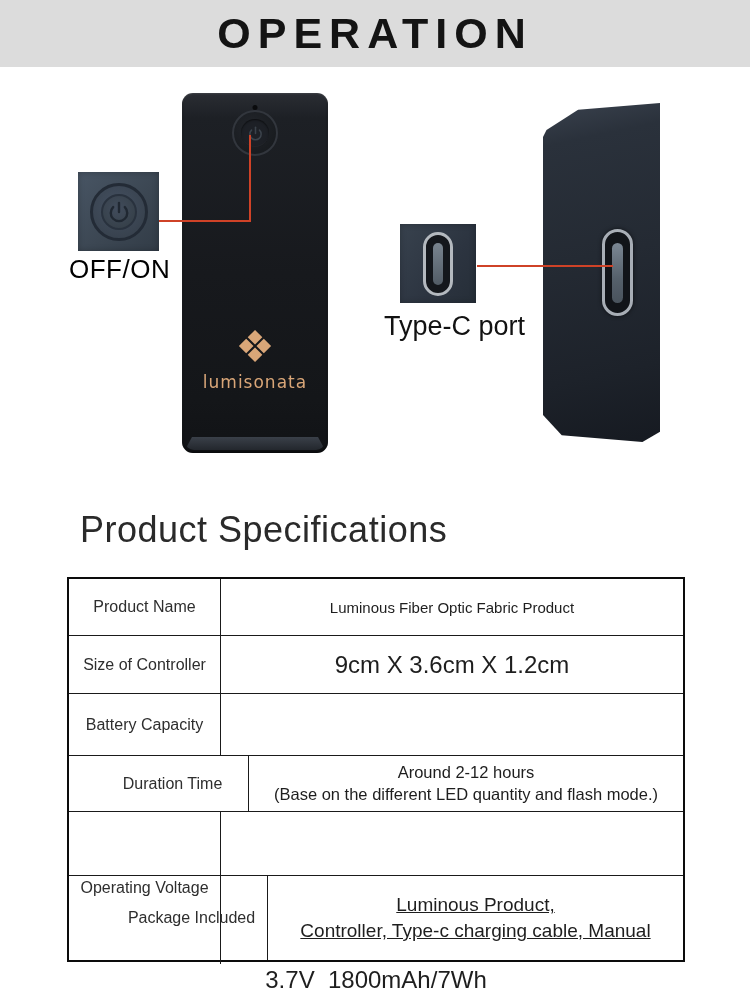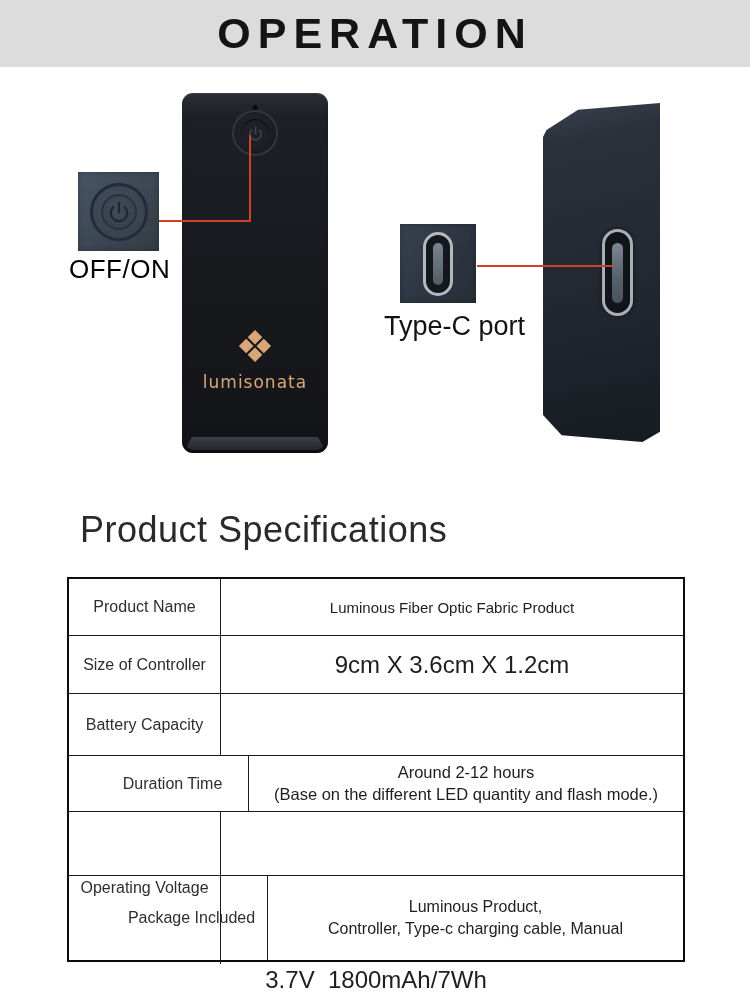--- a/index.html
+++ b/index.html
@@ -178,21 +178,21 @@
     text-align: center;
     color: #1e1e1e;
     white-space: pre-line;
     padding: 2px 6px;
   }
   .h1r { height: 56px; } .h2r { height: 58px; } .h3r { height: 62px; }
   .h4r { height: 56px; padding-left: 28px; } .h5r { height: 64px; flex-direction: column; } .h6r { height: 85px; padding-left: 47px; }
   .v-md  { font-size: 15px; }
   .v-lg  { font-size: 24px; }
   .v-sm  { font-size: 16.5px; line-height: 1.28; }
-  .v-md2 { font-size: 16px; line-height: 1.35; }
+  .v-md2 { font-size: 19px; line-height: 1.35; text-decoration: underline; }
 
   svg { display: block; }
 </style>
 </head>
 <body>
 
 <div class="stage">
 
   <div class="banner">
     <div class="banner-title">OPERATION</div>

